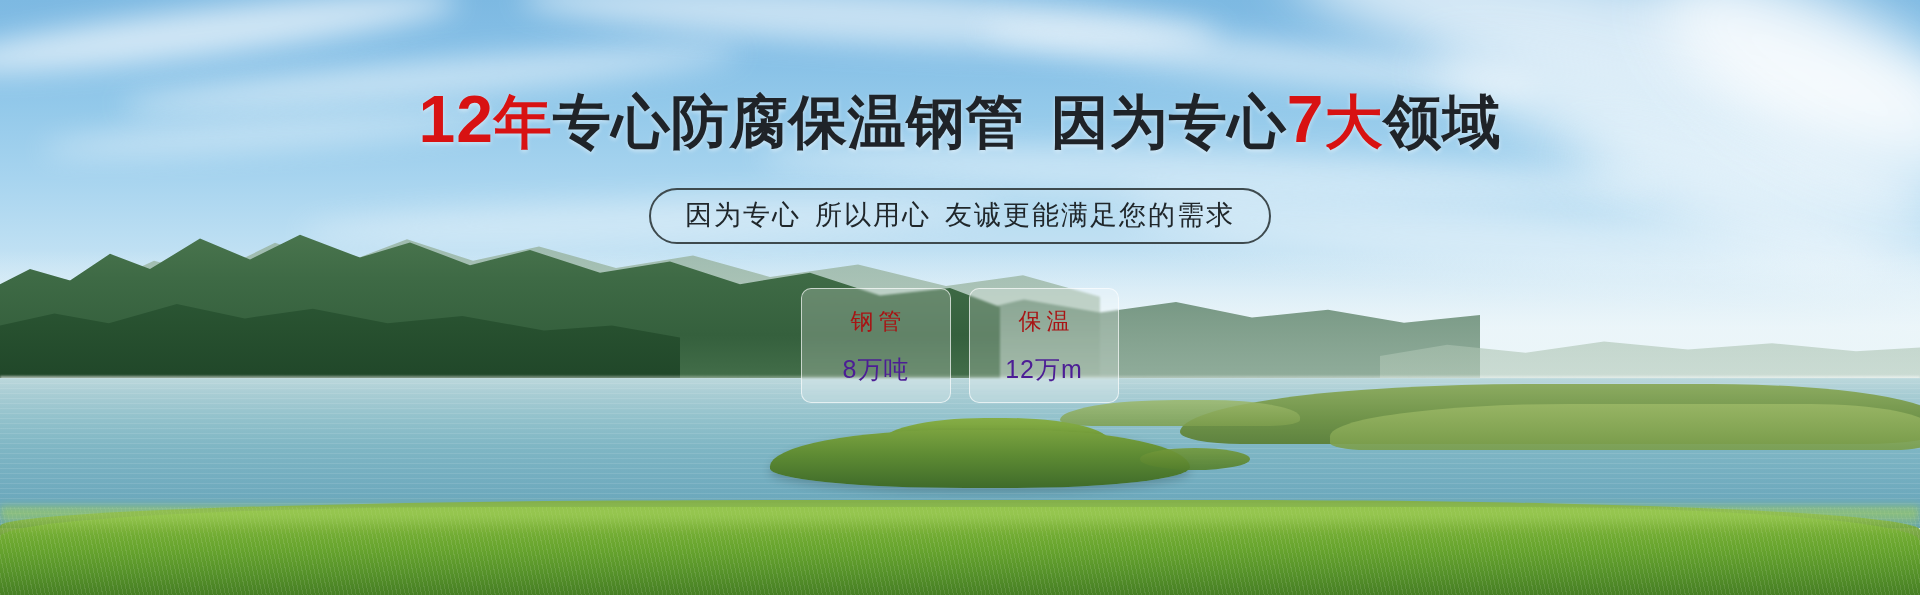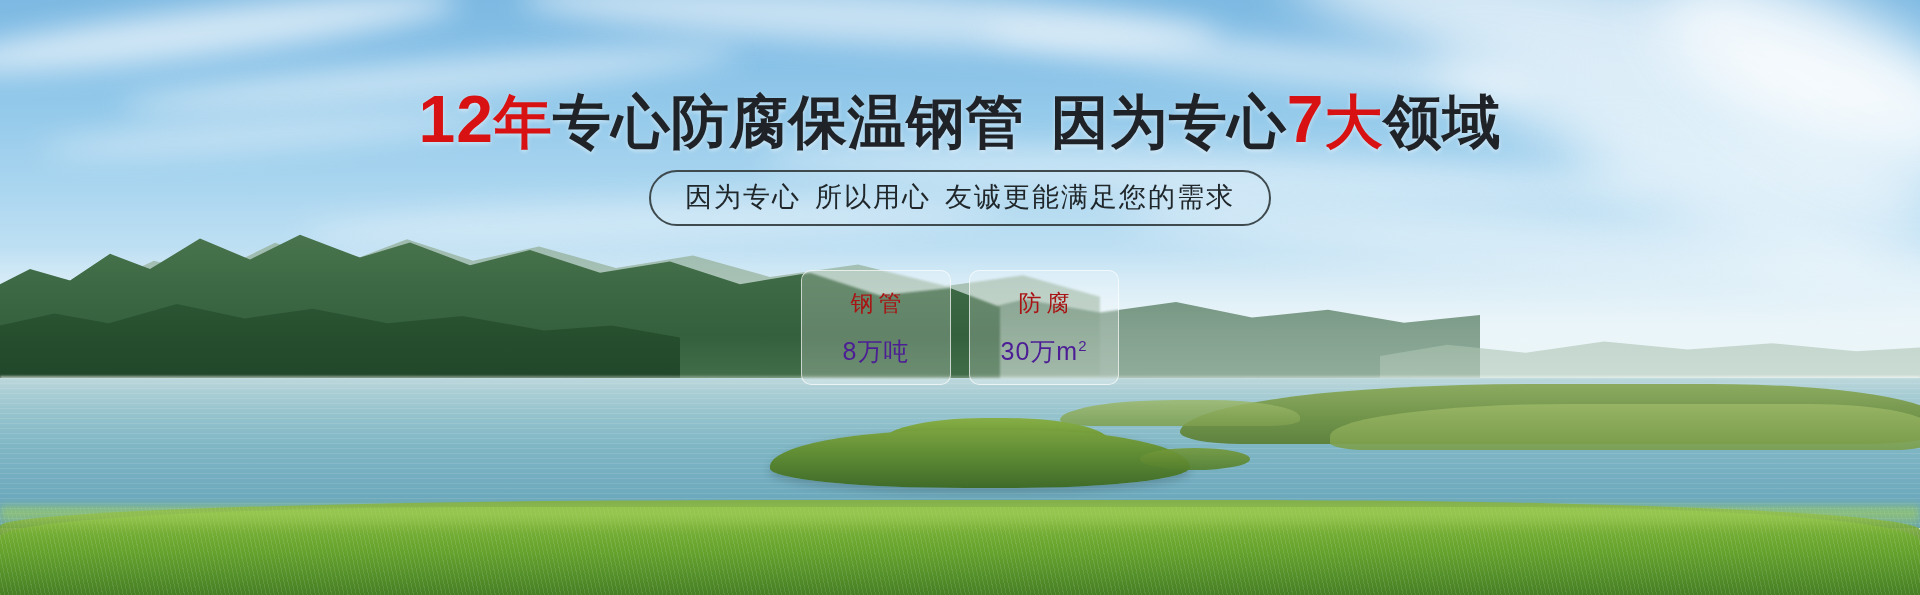--- a/index.html
+++ b/index.html
@@ -211,21 +211,21 @@
   .headline .num {
     color:#d81212;
     font-size:66px;
     font-family:"Liberation Sans", sans-serif;
     margin-top:40px;
   }
   .headline .red { color:#d81212; }
   .headline .gap { display:inline-block; width:26px; }
 
   .subtitle-wrap {
-    margin-top:18px;
+    margin-top:36px;
     border:2px solid #3e4a4e;
     border-radius:30px;
     padding:7px 34px 9px;
     background:rgba(255,255,255,0.06);
   }
   .subtitle {
     font-size:27px;
     color:#20272b;
     letter-spacing:2px;
     white-space:nowrap;
@@ -315,21 +315,21 @@
       </div>
     </div>
 
     <div class="cards">
 
       <div class="card">
         <div class="cap">钢管</div>
         <div class="val"><span>8万吨</span></div>
       </div>
 
+
       <div class="card">
-        <div class="cap">防腐</div>
-        <div class="val"><span>30万m</span><sup>2</sup></div>
+        <div class="cap">保温</div>
+        <div class="val"><span>12万m</span></div>
       </div>
-
 
     </div>
   </div>
 </div>
 
 </body></html>

